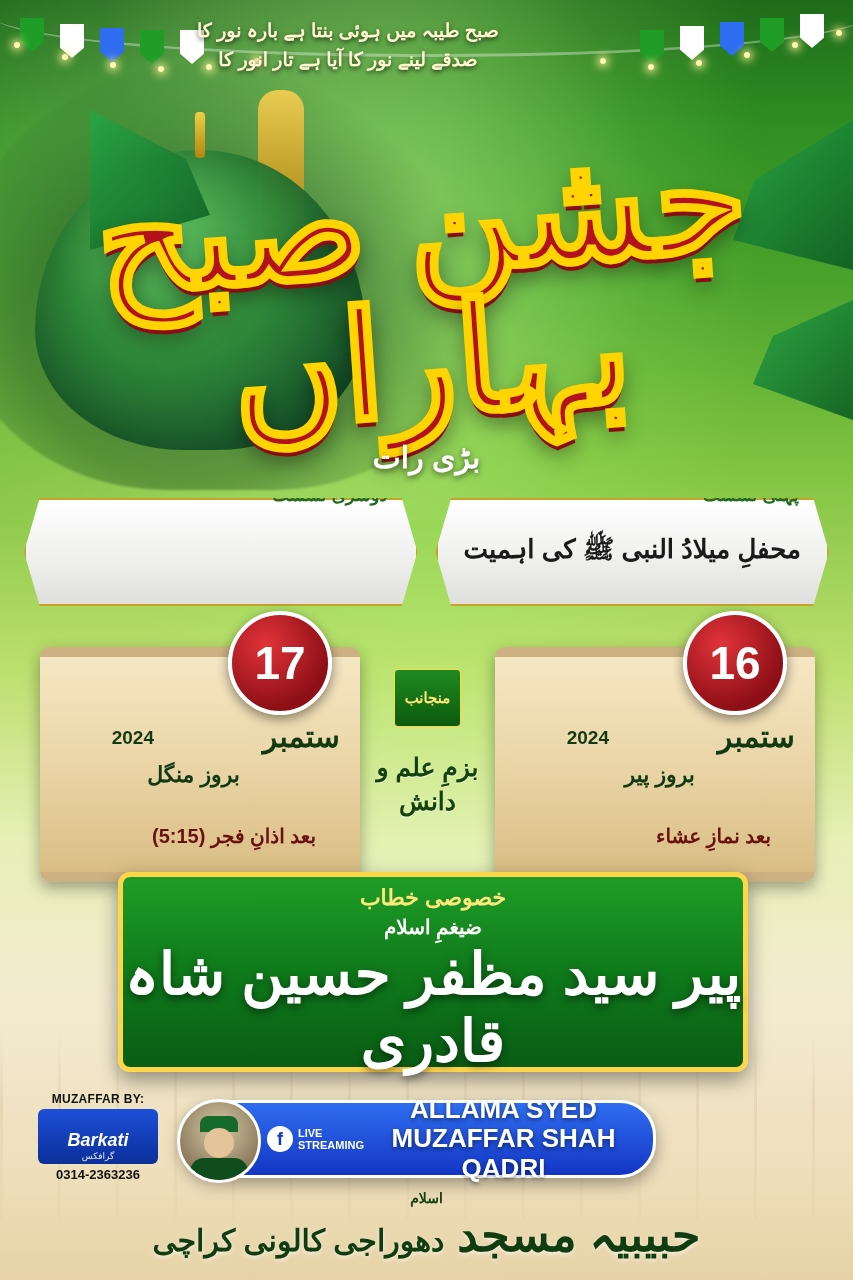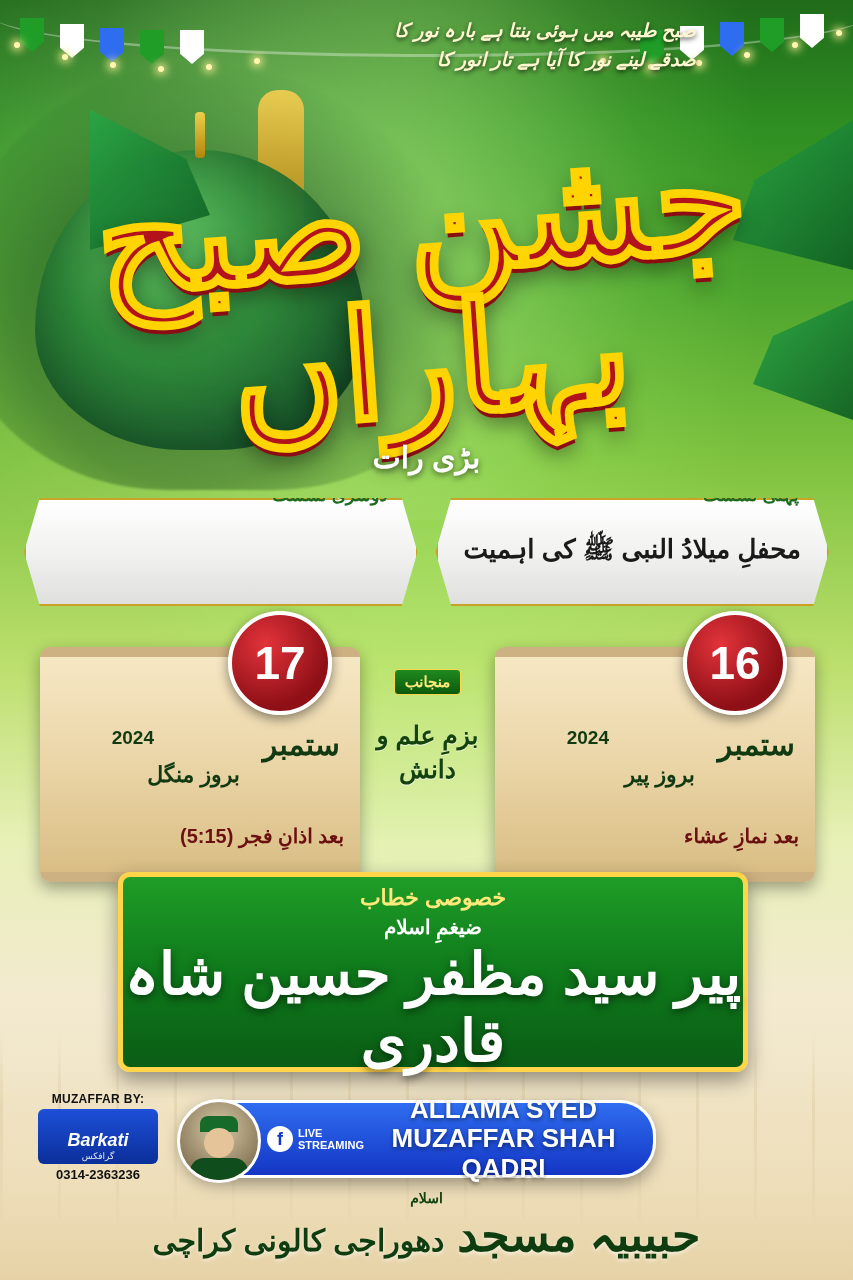--- a/index.html
+++ b/index.html
@@ -60,24 +60,23 @@
   .lightstring{position:absolute;top:0;left:0;width:853px;height:130px;pointer-events:none;}
   .bulb{position:absolute;width:6px;height:6px;border-radius:50%;background:#fff6b0;box-shadow:0 0 8px 3px rgba(255,240,150,.85);}
   
   .sideflag{position:absolute;background:linear-gradient(135deg,#28a745,#0d5c22);opacity:.9;}
   .sideflag.r1{right:0;top:120px;width:120px;height:150px;clip-path:polygon(100% 0,100% 100%,0 80%,18% 40%);}
   .sideflag.r2{right:0;top:300px;width:100px;height:120px;clip-path:polygon(100% 0,100% 100%,0 70%,20% 30%);}
   .sideflag.l1{left:90px;top:110px;width:120px;height:140px;clip-path:polygon(0 0,0 100%,100% 75%,80% 35%);}
 
   
   .couplet{
-    position:absolute;left:0;top:16px;width:696px;text-align:right;
+    position:absolute;left:0;top:16px;width:696px;text-align:center;
     color:#fff7cf;direction:rtl;line-height:1.55;
     text-shadow:0 2px 5px rgba(0,0,0,.65);
-    font-style:italic;
   }
   .couplet div{font-size:19px;font-weight:bold;}
 
   
   .title-wrap{
     position:absolute;left:0;top:110px;width:853px;height:360px;
     display:flex;align-items:center;justify-content:center;
   }
   .title-main{
     direction:rtl;text-align:center;
@@ -131,38 +130,38 @@
     border-top:10px solid #cdb183;border-bottom:10px solid #cdb183;
   }
   .scroll .badge{
     position:absolute;top:-46px;right:28px;width:96px;height:96px;border-radius:50%;
     background:radial-gradient(circle at 35% 30%,#e2333a,#8e0f16 70%);
     border:4px solid #fff;box-shadow:0 4px 12px rgba(0,0,0,.45);
     display:flex;align-items:center;justify-content:center;
     color:#fff;font-size:46px;font-weight:bold;
   }
   .scroll .month{
-    position:absolute;right:20px;top:70px;direction:rtl;
+    position:absolute;right:20px;top:62px;direction:rtl;
     font-size:30px;font-weight:bold;color:#123a12;
   }
   .scroll .year{
     position:absolute;right:206px;top:70px;font-size:19px;font-weight:bold;color:#123a12;
   }
   .scroll .day{
     position:absolute;right:120px;top:105px;direction:rtl;font-size:22px;font-weight:bold;color:#123a12;
   }
   .scroll .time{
-    position:absolute;right:16px;bottom:24px;direction:rtl;font-size:20px;font-weight:bold;color:#6b1010;
+    position:absolute;right:44px;bottom:24px;direction:rtl;font-size:20px;font-weight:bold;color:#6b1010;
   }
   .center-plaque{
     position:relative;width:120px;height:150px;margin-top:44px;text-align:center;direction:rtl;
   }
   .center-plaque .tag{
     display:inline-block;background:linear-gradient(180deg,#1f8a1f,#0c5a0c);
-    color:#ffe97a;font-size:15px;font-weight:bold;padding:3px 10px;border-radius:4px;
+    color:#ffe97a;font-size:15px;font-weight:bold;padding:19px 10px;border-radius:4px;
     border:1px solid #ffd54a;
   }
   .center-plaque .big{
     margin-top:24px;color:#14420f;font-size:25px;font-weight:bold;line-height:1.35;
     text-shadow:0 1px 0 rgba(255,255,255,.6);
   }
 
   
   .speaker-panel{
     position:absolute;left:118px;top:872px;width:620px;height:190px;

